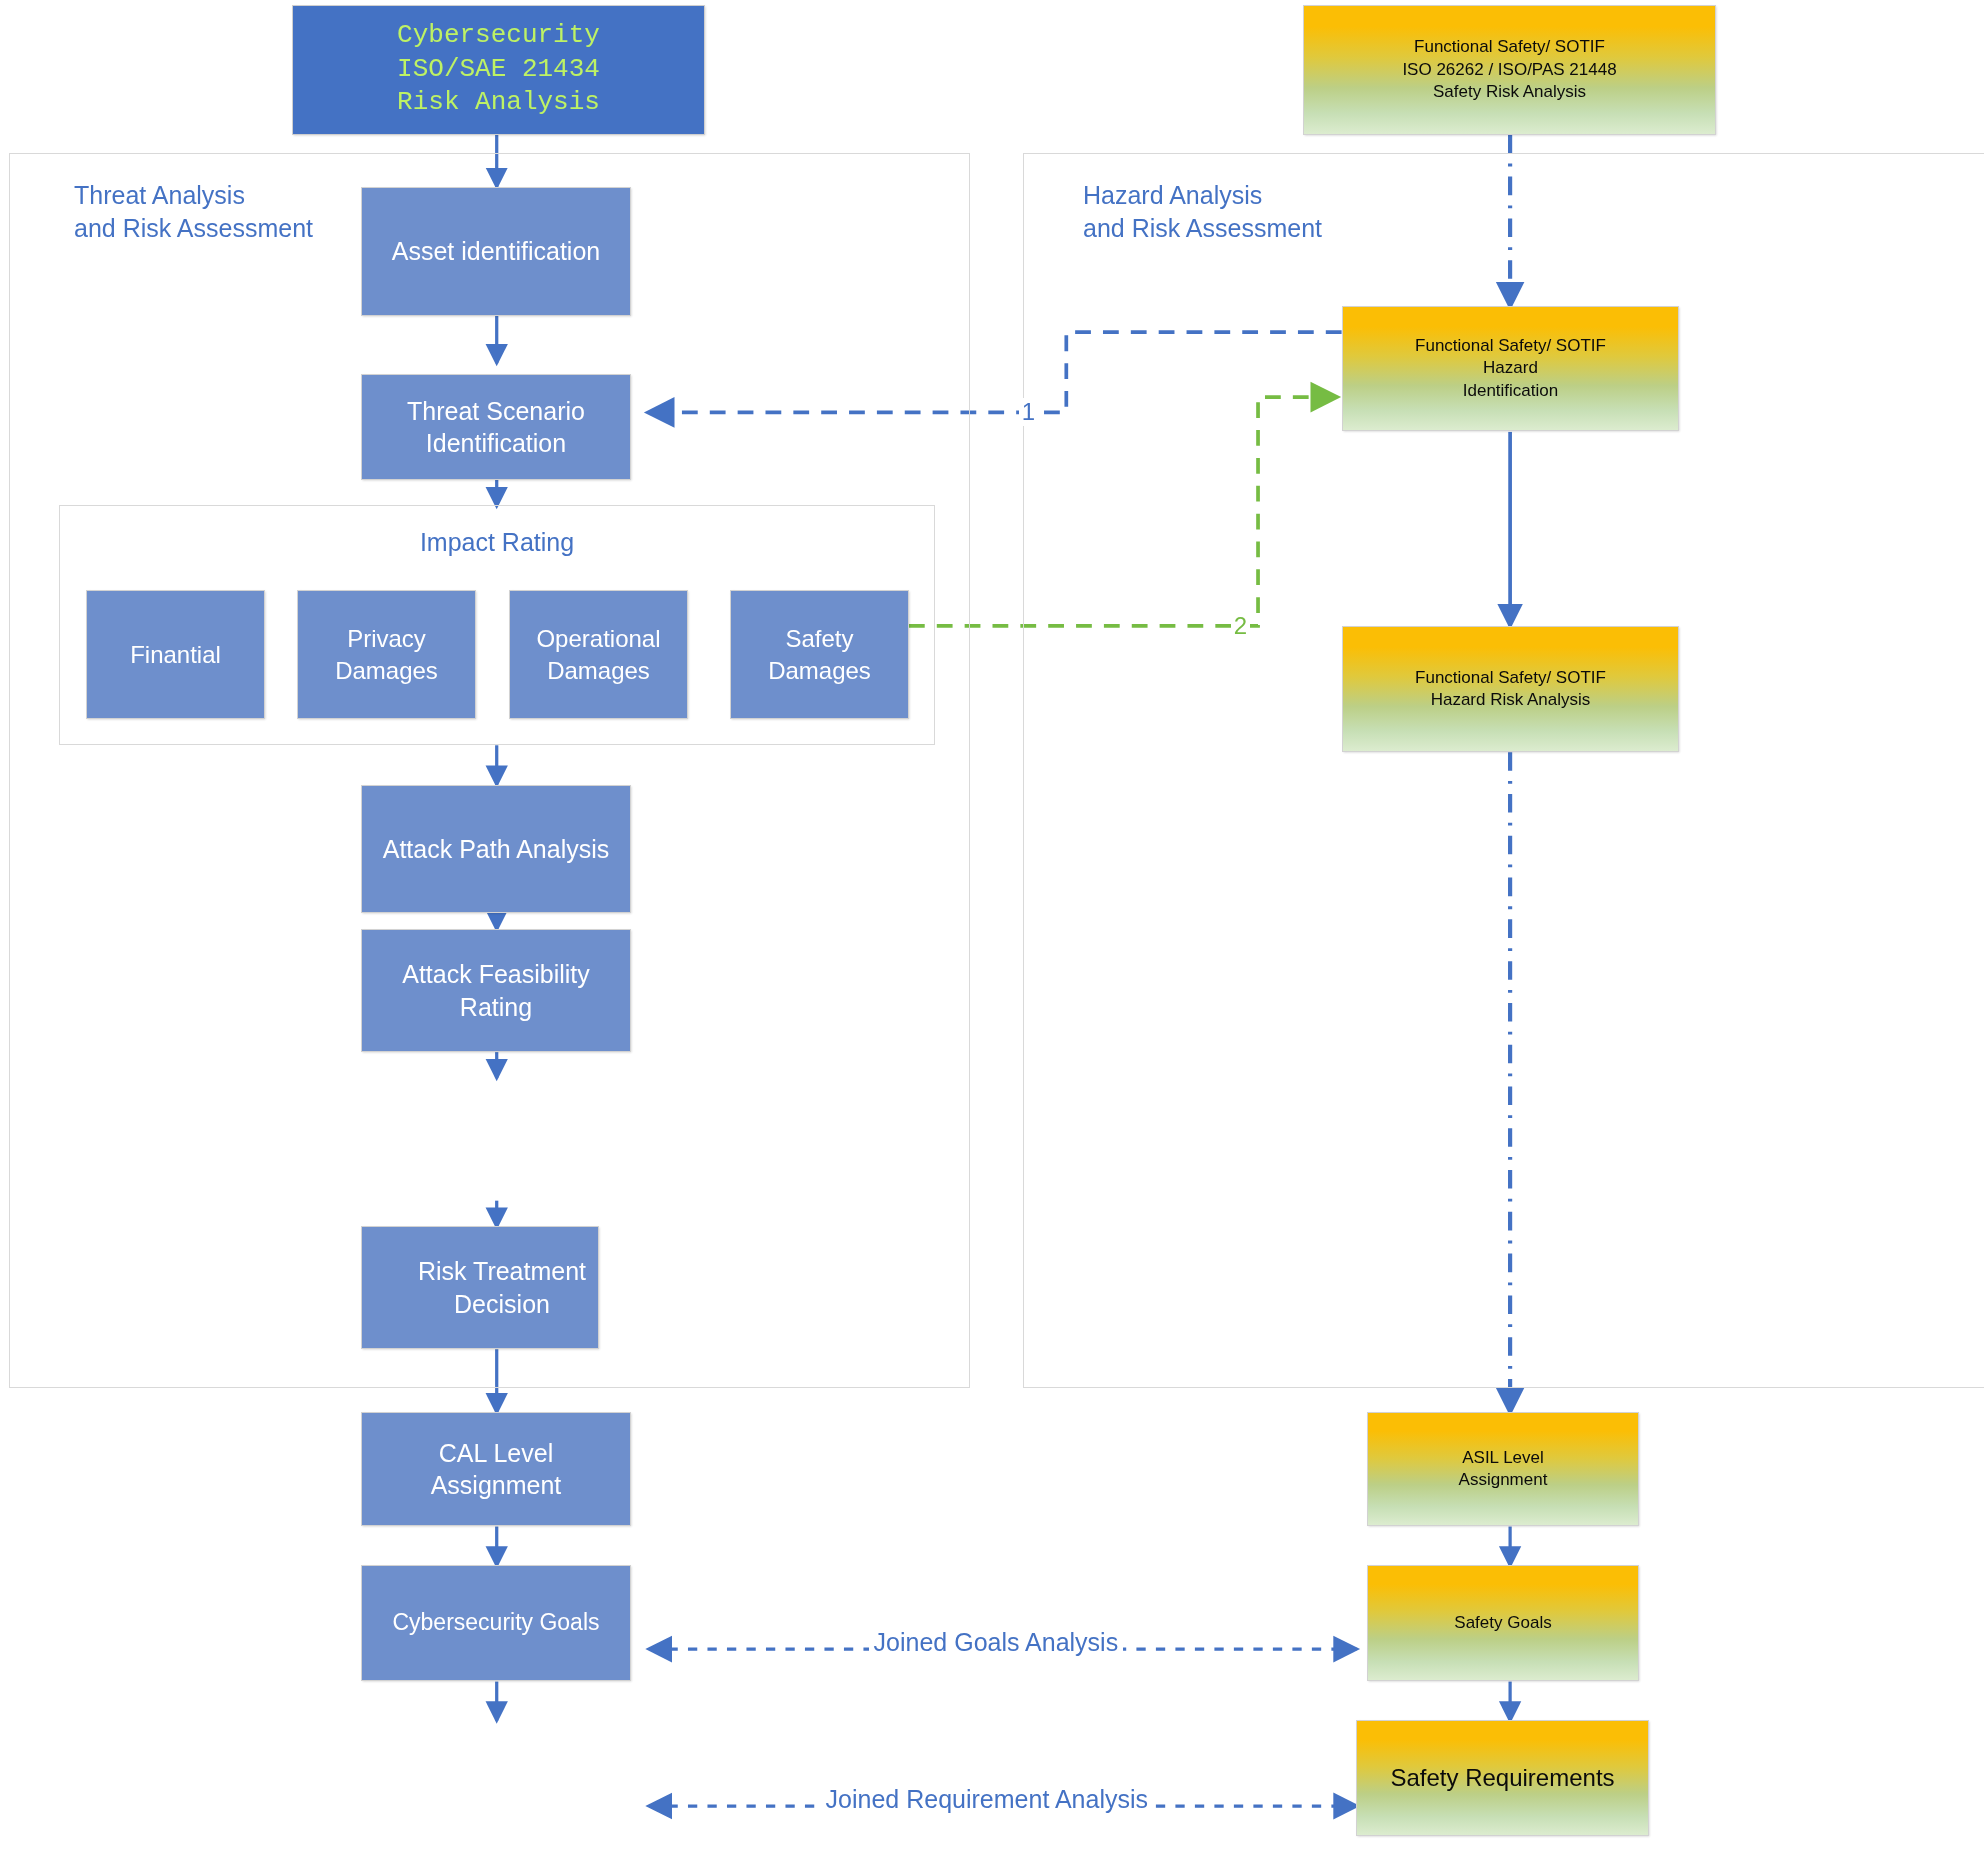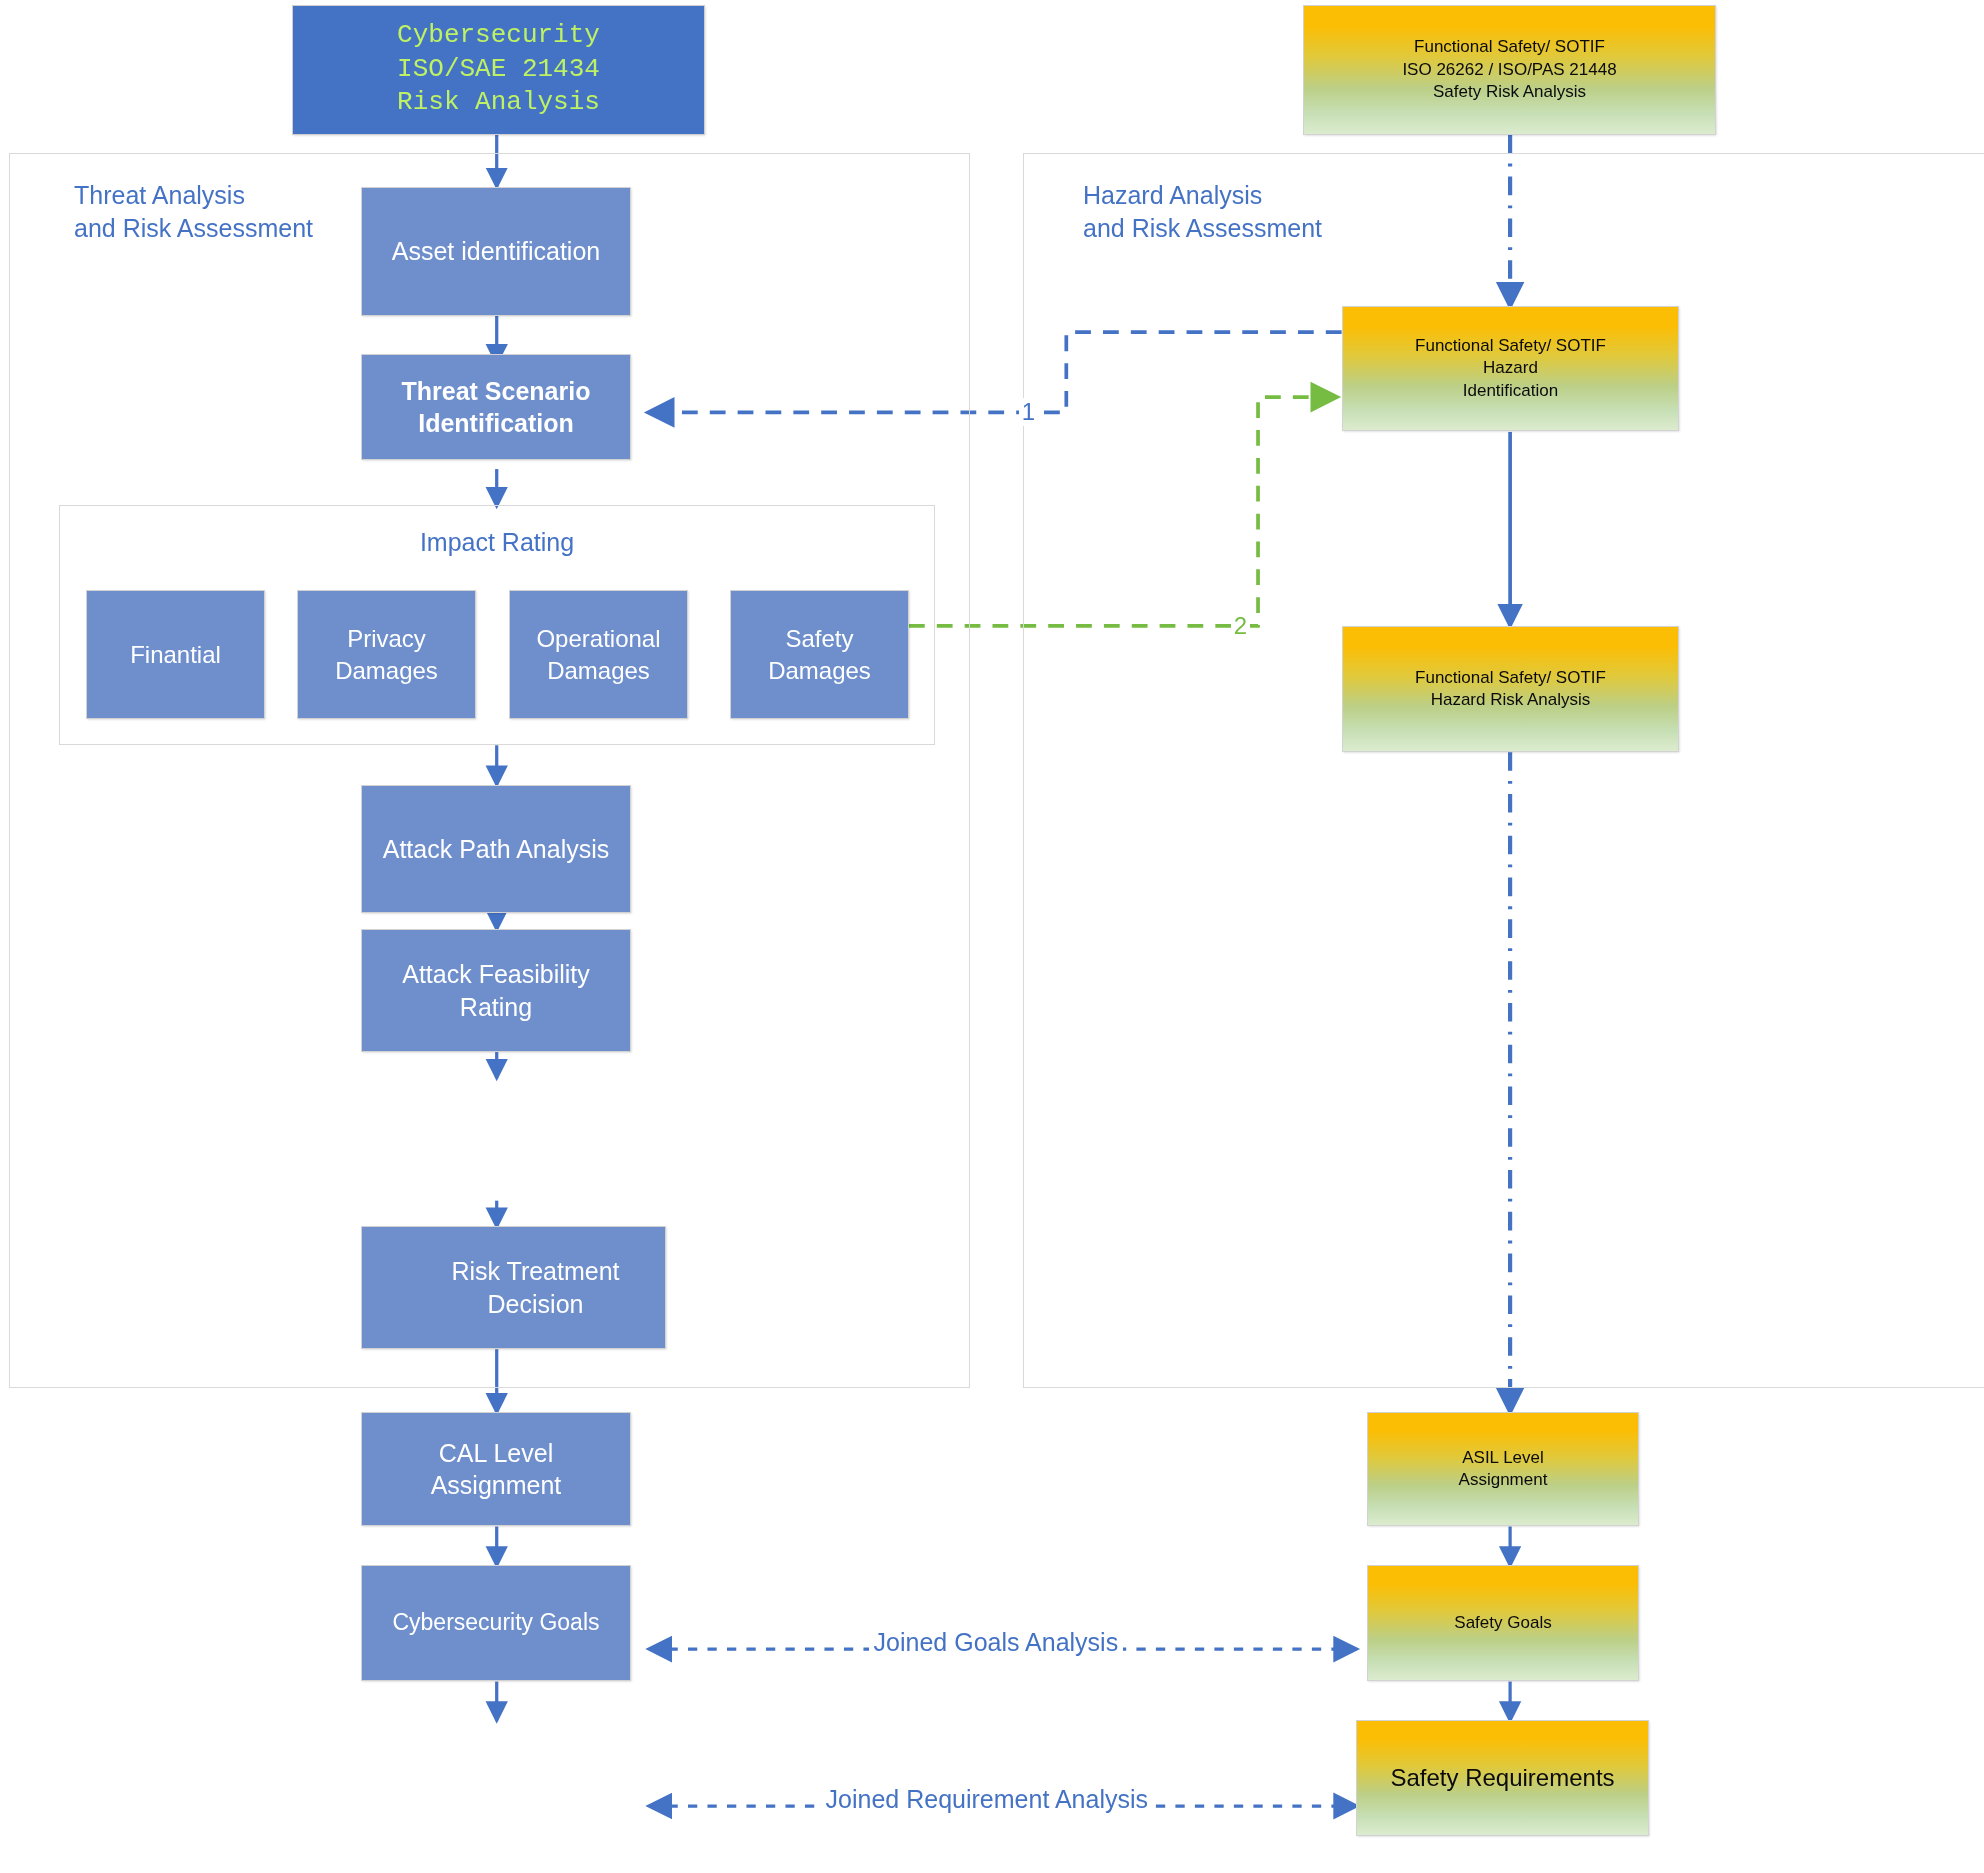--- a/index.html
+++ b/index.html
@@ -167,21 +167,21 @@
   </div>
 
   <div class="group-box" style="left:9.3px; top:153px; width:961px; height:1235px;"></div>
   <div class="group-title" style="left:74px; top:179px; width:353px;">Threat Analysis
 and Risk Assessment</div>
 
   <div class="node blue-node" style="left:361px; top:187px; width:270px; height:129px;">
     <span class="label">Asset identification</span>
   </div>
 
-  <div class="node blue-node" style="left:361px; top:354px; width:270px; height:106px;font-weight:bold;">
+  <div class="node blue-node" style="left:361px; top:374px; width:270px; height:106px;">
     <span class="label">Threat Scenario
 Identification</span>
   </div>
 
   <div class="group-box" style="left:59px; top:505px; width:876px; height:240px;"></div>
   <div class="impact-title" style="left:59px; top:528px; width:876px;">Impact Rating</div>
 
   <div class="node blue-node" style="left:86px; top:590px; width:179px; height:129px; font-size:24px;">
     <span class="label">Finantial</span>
   </div>
@@ -204,21 +204,21 @@
   <div class="node blue-node" style="left:361px; top:785px; width:270px; height:128px;">
     <span class="label">Attack Path Analysis</span>
   </div>
 
   <div class="node blue-node" style="left:361px; top:929px; width:270px; height:123px;">
     <span class="label">Attack Feasibility
 Rating</span>
   </div>
 
 
-  <div class="node blue-node" style="left:361px; top:1226px; width:305px; height:123px;padding-left:44px;">
+  <div class="node blue-node" style="left:361px; top:1226px; width:238px; height:123px;padding-left:44px;">
     <span class="label">Risk Treatment
 Decision</span>
   </div>
 
   <div class="group-box" style="left:1023px; top:153px; width:1871px; height:1235px;
               clip-path: inset(0 0 0 0);"></div>
   <div class="group-title" style="left:1083px; top:179px; width:353px;">Hazard Analysis
 and Risk Assessment</div>
 
   <div class="node amber-node" style="left:1342px; top:306px; width:337px; height:125px;">

